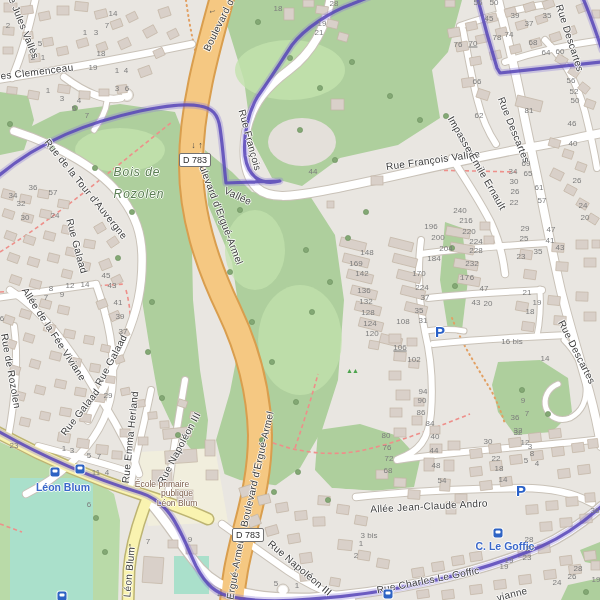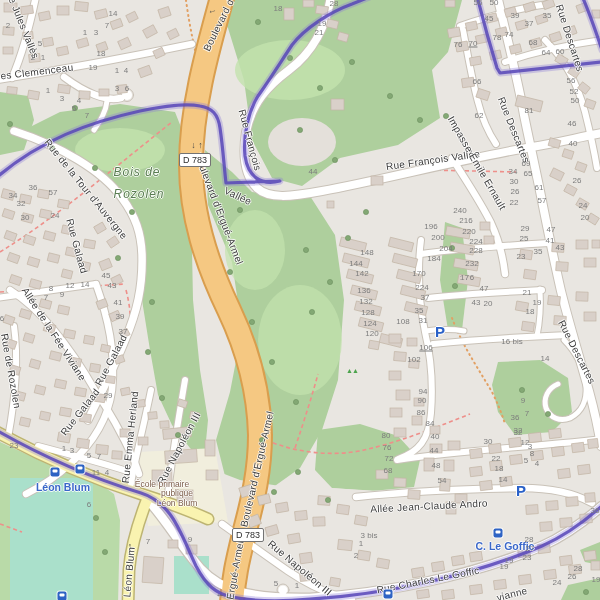--- a/index.html
+++ b/index.html
@@ -602,29 +602,29 @@
       <div class="lbl lbl-num" style="left: 488px; top: 303px;">20</div>
       <div class="lbl lbl-num" style="left: 523px; top: 400px;">9</div>
       <div class="lbl lbl-num" style="left: 527px; top: 413px;">7</div>
       <div class="lbl lbl-num" style="left: 515px; top: 417px;">36</div>
       <div class="lbl lbl-num" style="left: 518px; top: 430px;">32</div>
       <div class="lbl lbl-num" style="left: 423px; top: 391px;">94</div>
       <div class="lbl lbl-num" style="left: 422px; top: 400px;">90</div>
       <div class="lbl lbl-num" style="left: 421px; top: 412px;">86</div>
       <div class="lbl lbl-num" style="left: 430px; top: 423px;">84</div>
       <div class="lbl lbl-num" style="left: 367px; top: 252px;">148</div>
-      <div class="lbl lbl-num" style="left: 356px; top: 263px;">144</div>
+      <div class="lbl lbl-num" style="left: 356px; top: 263px;">169</div>
       <div class="lbl lbl-num" style="left: 362px; top: 273px;">142</div>
       <div class="lbl lbl-num" style="left: 364px; top: 290px;">136</div>
       <div class="lbl lbl-num" style="left: 366px; top: 301px;">132</div>
       <div class="lbl lbl-num" style="left: 368px; top: 312px;">128</div>
       <div class="lbl lbl-num" style="left: 370px; top: 323px;">124</div>
       <div class="lbl lbl-num" style="left: 372px; top: 333px;">120</div>
       <div class="lbl lbl-num" style="left: 403px; top: 321px;">108</div>
-      <div class="lbl lbl-num" style="left: 426px; top: 347px; text-decoration: underline;">106</div>
+      <div class="lbl lbl-num" style="left: 400px; top: 347px; text-decoration: underline;">106</div>
       <div class="lbl lbl-num" style="left: 414px; top: 359px;">102</div>
       <div class="lbl lbl-num" style="left: 419px; top: 273px;">170</div>
       <div class="lbl lbl-num" style="left: 422px; top: 287px;">224</div>
       <div class="lbl lbl-num" style="left: 425px; top: 297px;">37</div>
       <div class="lbl lbl-num" style="left: 419px; top: 310px;">35</div>
       <div class="lbl lbl-num" style="left: 423px; top: 320px;">31</div>
       <div class="lbl lbl-num" style="left: 431px; top: 226px;">196</div>
       <div class="lbl lbl-num" style="left: 438px; top: 237px;">200</div>
       <div class="lbl lbl-num" style="left: 446px; top: 248px;">204</div>
       <div class="lbl lbl-num" style="left: 460px; top: 210px;">240</div>

